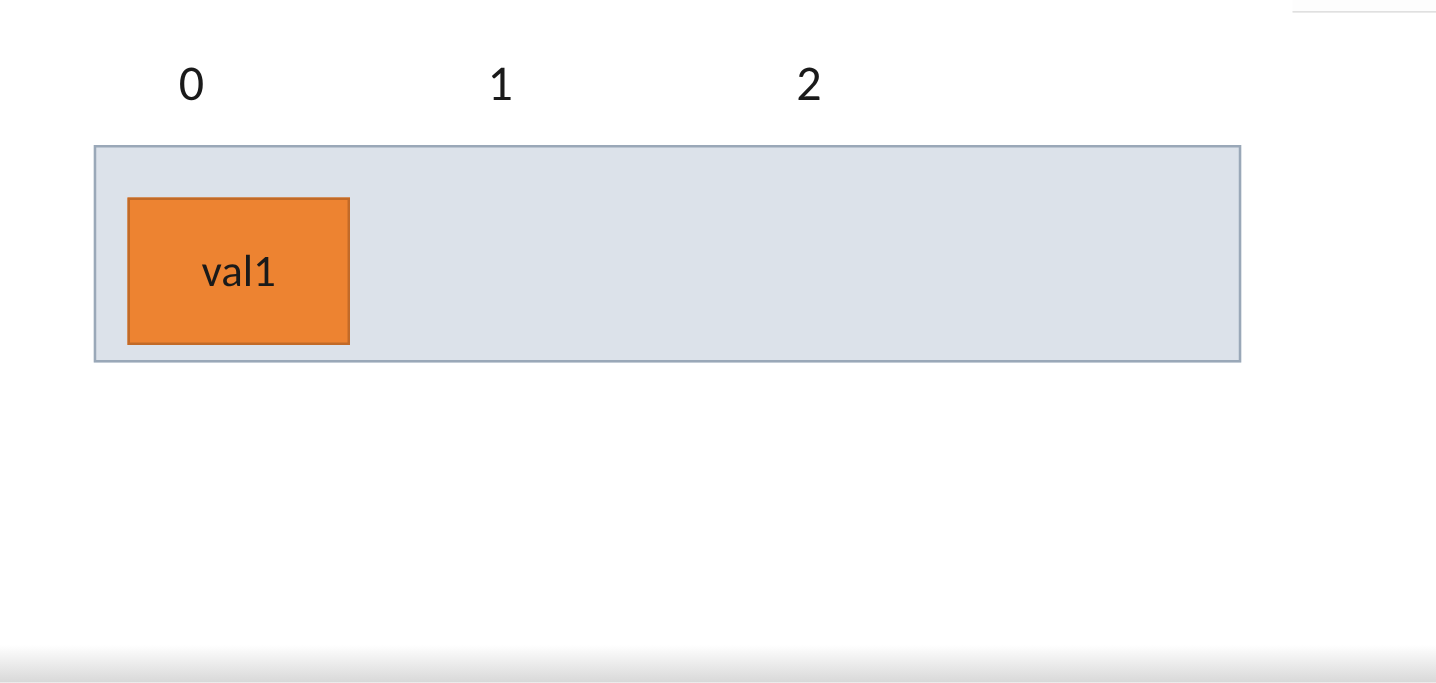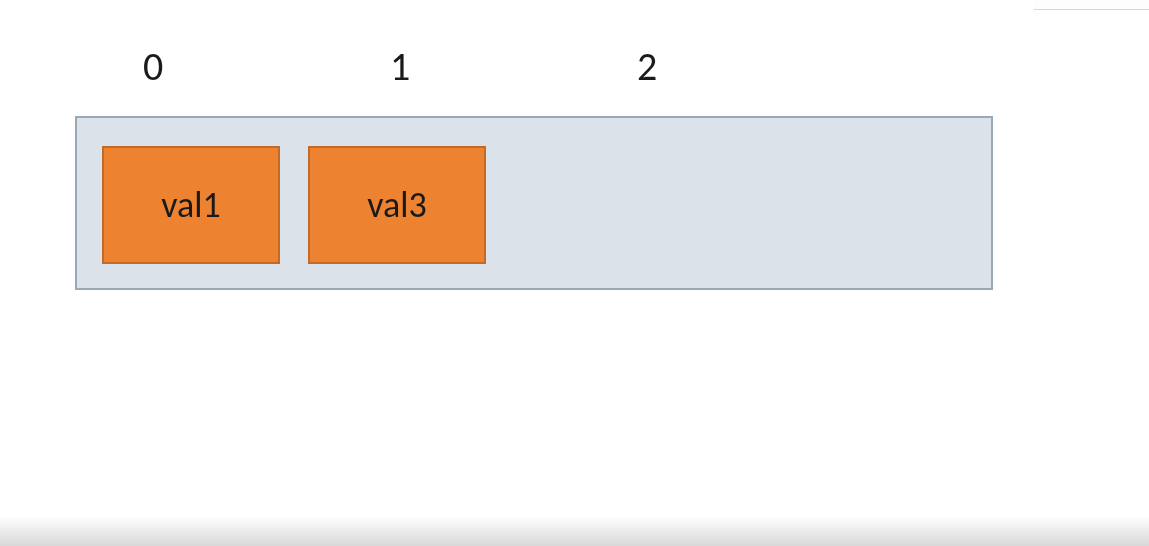--- a/index.html
+++ b/index.html
@@ -39,24 +39,24 @@
       position: absolute;
       top: 116px;
       left: 75px;
       width: 918px;
       height: 174px;
       background: #dce2ea;
       border: 2px solid #9aa8b8;
     }
     .cells-row {
       position: absolute;
-      top: 28px;
+      top: 40px;
       left: 25px;
       display: flex;
-      gap: 28px;
+      gap: 40px;
     }
     .cell {
       width: 178px;
       height: 118px;
       background: #ed8331;
       border: 2px solid #c26a28;
       display: flex;
       align-items: center;
       justify-content: center;
       font-size: 36px;
@@ -90,20 +90,17 @@
     <div class="index-label">0</div>
     <div class="index-label">1</div>
     <div class="index-label">2</div>
   </div>
 
   <div class="array-container">
     <div class="cells-row">
       <div class="cell">
         <span>val1</span>
       </div>
-      <div class="cell">
-        <span>val3</span>
-      </div>
     </div>
   </div>
 
   <div class="bottom-shadow"></div>
 </div>
 
 </body></html>

